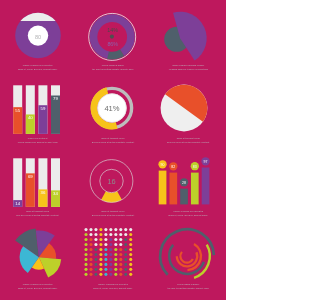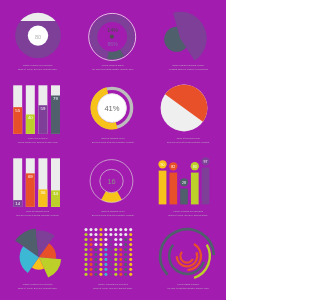--- a/index.html
+++ b/index.html
@@ -1,19 +1,19 @@
 <!DOCTYPE html>
 <html><head>
 <meta charset="utf-8">
 <style>
   html,body{margin:0;padding:0;background:#ffffff;}
   body{width:226px;height:300px;overflow:hidden;
        font-family:"Liberation Sans",sans-serif;
        -webkit-font-smoothing:antialiased;}
-  .canvas{position:relative;width:226px;height:300px;background:#a21caf;}
+  .canvas{position:relative;width:226px;height:300px;background:#be185d;}
   .art{position:absolute;left:0;top:0;}
   .cap{position:absolute;width:75.33px;text-align:center;
        color:#bcbcc0;font-size:2.25px;line-height:4.05px;
        white-space:nowrap;overflow:hidden;}
   svg text{font-family:"Liberation Sans",sans-serif;}
 </style>
 </head>
 <body>
 
 <div class="canvas">

